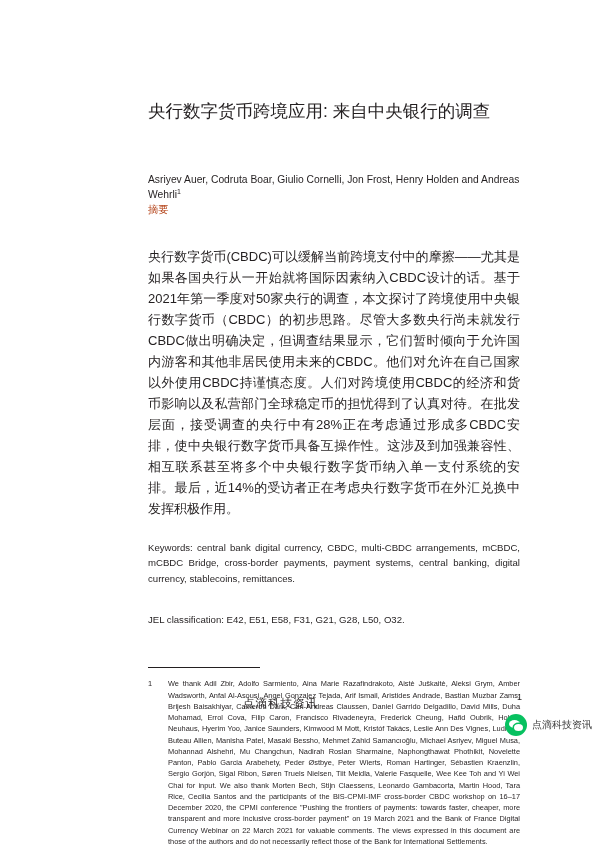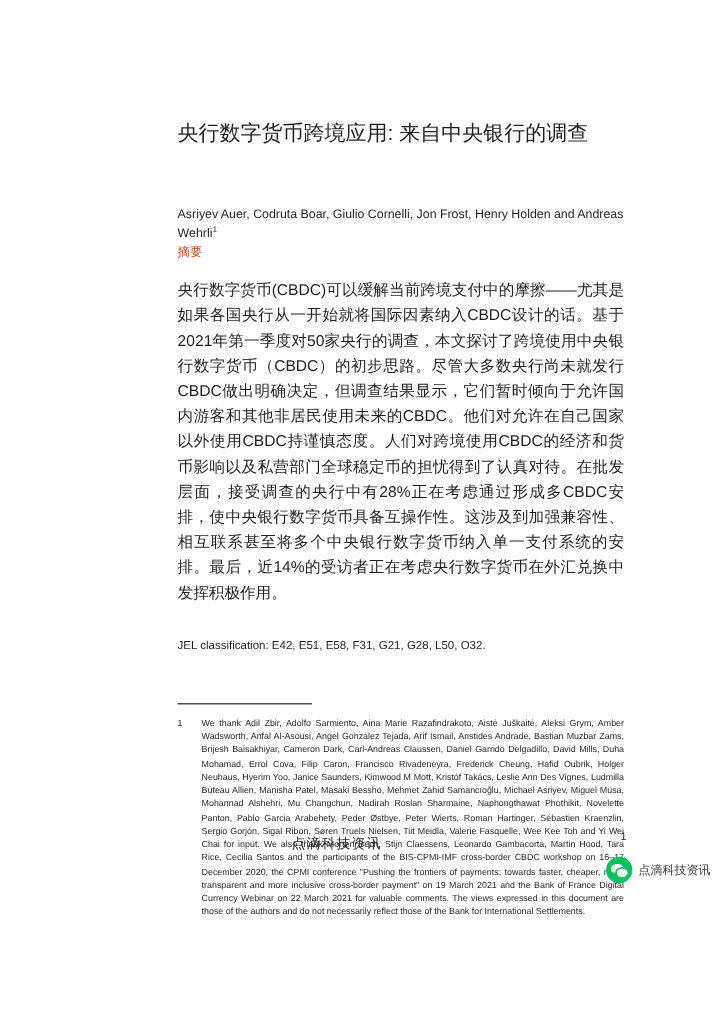--- a/index.html
+++ b/index.html
@@ -45,21 +45,21 @@
   .authors sup {
     font-size: 7px;
     vertical-align: super;
   }
   .abstract-label {
     font-size: 10.3px;
     color: #c0392b;
     color: #b5451b;
   }
   .abstract-body {
-    margin-top: 14px;
+    margin-top: 29px;
     font-size: 13px;
     line-height: 1.62;
     color: #231f20;
     text-align: justify;
     text-justify: inter-character;
   }
   .keywords {
     margin-top: 20px;
     font-size: 9.6px;
     line-height: 1.62;
@@ -161,20 +161,21 @@
   <div class="content">
 
     <div class="title">央行数字货币跨境应用: 来自中央银行的调查</div>
 
     <div class="authors"><span>Asriyev Auer, Codruta Boar, Giulio Cornelli, Jon Frost, Henry Holden and Andreas Wehrli</span><sup>1</sup></div>
 
     <div class="abstract-label">摘要</div>
 
     <div class="abstract-body">央行数字货币(CBDC)可以缓解当前跨境支付中的摩擦——尤其是如果各国央行从一开始就将国际因素纳入CBDC设计的话。基于2021年第一季度对50家央行的调查，本文探讨了跨境使用中央银行数字货币（CBDC）的初步思路。尽管大多数央行尚未就发行CBDC做出明确决定，但调查结果显示，它们暂时倾向于允许国内游客和其他非居民使用未来的CBDC。他们对允许在自己国家以外使用CBDC持谨慎态度。人们对跨境使用CBDC的经济和货币影响以及私营部门全球稳定币的担忧得到了认真对待。在批发层面，接受调查的央行中有28%正在考虑通过形成多CBDC安排，使中央银行数字货币具备互操作性。这涉及到加强兼容性、相互联系甚至将多个中央银行数字货币纳入单一支付系统的安排。最后，近14%的受访者正在考虑央行数字货币在外汇兑换中发挥积极作用。</div>
 
+    <div class="keywords">Keywords: central bank digital currency, CBDC, multi-CBDC arrangements, mCBDC, mCBDC Bridge, cross-border payments, payment systems, central banking, digital currency, stablecoins, remittances.</div>
 
     <div class="jel">JEL classification: E42, E51, E58, F31, G21, G28, L50, O32.</div>
 
     <hr class="footnote-rule">
 
     <div class="footnote">
       <div class="footnote-marker">1</div>
       <div class="footnote-text">We thank Adil Zbir, Adolfo Sarmiento, Aina Marie Razafindrakoto, Aistė Juškaitė, Aleksi Grym, Amber Wadsworth, Anfal Al-Asousi, Angel Gonzalez Tejada, Arif Ismail, Aristides Andrade, Bastian Muzbar Zams, Brijesh Baisakhiyar, Cameron Dark, Carl-Andreas Claussen, Daniel Garrido Delgadillo, David Mills, Duha Mohamad, Errol Cova, Filip Caron, Francisco Rivadeneyra, Frederick Cheung, Hafid Oubrik, Holger Neuhaus, Hyerim Yoo, Janice Saunders, Kimwood M Mott, Kristóf Takács, Leslie Ann Des Vignes, Ludmilla Buteau Allien, Manisha Patel, Masaki Bessho, Mehmet Zahid Samancıoğlu, Michael Asriyev, Miguel Musa, Mohannad Alshehri, Mu Changchun, Nadirah Roslan Sharmaine, Naphongthawat Phothikit, Novelette Panton, Pablo Garcia Arabehety, Peder Østbye, Peter Wierts, Roman Hartinger, Sébastien Kraenzlin, Sergio Gorjón, Sigal Ribon, Søren Truels Nielsen, Tiit Meidla, Valerie Fasquelle, Wee Kee Toh and Yi Wei Chai for input. We also thank Morten Bech, Stijn Claessens, Leonardo Gambacorta, Martin Hood, Tara Rice, Cecilia Santos and the participants of the BIS-CPMI-IMF cross-border CBDC workshop on 16–17 December 2020, the CPMI conference "Pushing the frontiers of payments: towards faster, cheaper, more transparent and more inclusive cross-border payment" on 19 March 2021 and the Bank of France Digital Currency Webinar on 22 March 2021 for valuable comments. The views expressed in this document are those of the authors and do not necessarily reflect those of the Bank for International Settlements.</div>
     </div>
 

